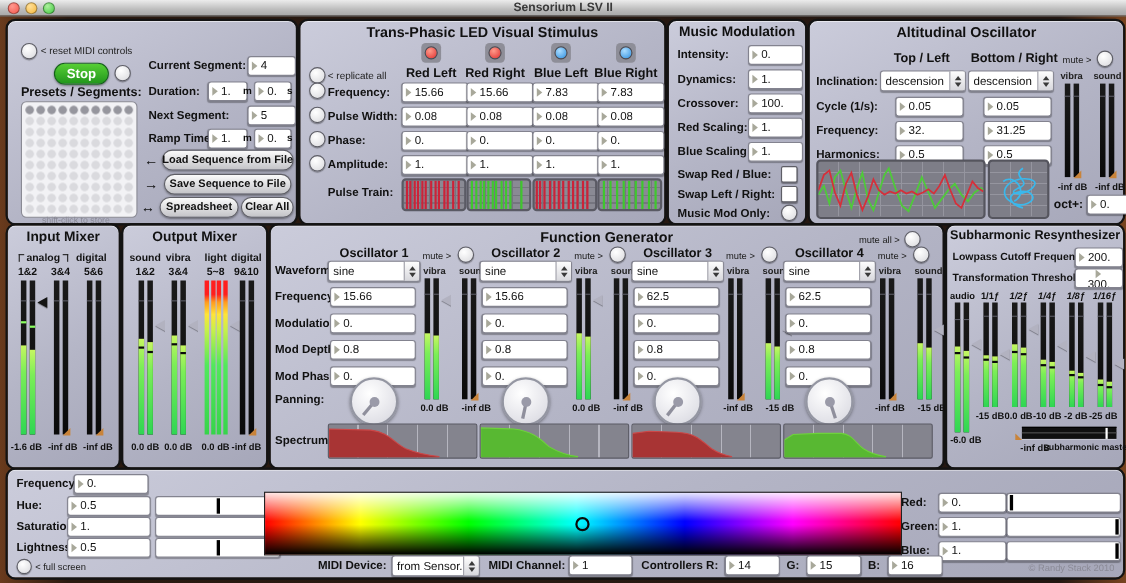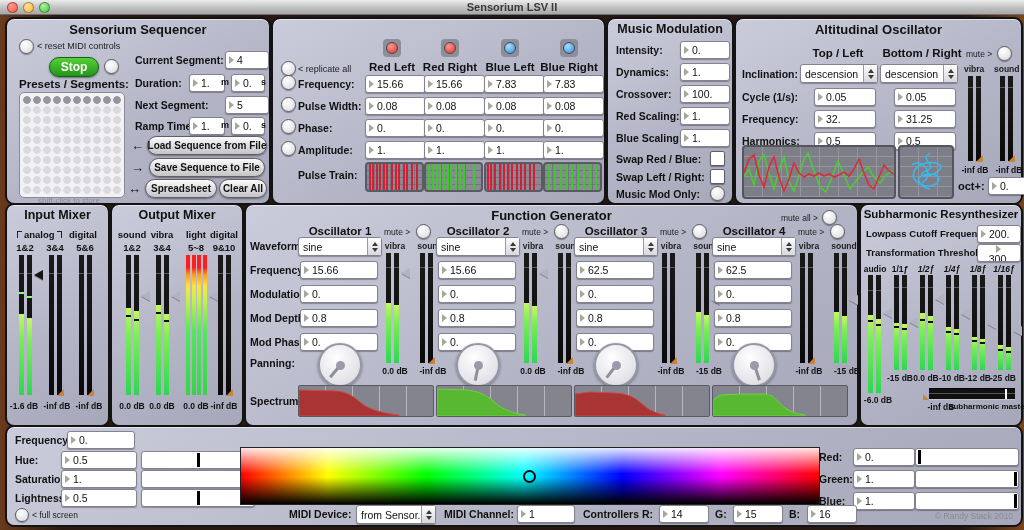--- a/index.html
+++ b/index.html
@@ -86,21 +86,20 @@
 <body>
 
 <div class="titlebar">
   <div class="tl red"></div>
   <div class="tl yel"></div>
   <div class="tl grn"></div>
   <div class="wtitle">Sensorium LSV II</div>
 </div>
 
 <div class="panel" style="left:5px;top:17px;width:262px;height:184px;">
-  <div class="ptitle">Sensorium Sequencer</div>
   <div class="radio" style="left:12px;top:20px;"></div>
   <div class="tiny" style="left:30px;top:22px;">&lt; reset MIDI controls</div>
   <div class="stopbtn" style="left:42px;top:38px;width:48px;">Stop</div>
   <div class="radio" style="left:97px;top:40px;"></div>
   <div class="lbl" style="left:12px;top:59px;font-size:11.5px;">Presets / Segments:</div>
   <div class="pgrid" style="left:12px;top:73px;width:100px;height:100px;">
     <div class="dotrow"></div>
     <div class="dotrest"></div>
   </div>
   <div class="tiny ctr" style="left:12px;top:177px;width:100px;color:#8a8a96;font-size:8px;">shift-click to store</div>
@@ -139,20 +138,21 @@
   <div class="lbl" style="left:124px;top:119px;font-size:13px;">←</div>
   <div class="btn" style="left:140px;top:117px;width:118px;">Load Sequence from File</div>
   <div class="lbl" style="left:124px;top:141px;font-size:13px;">→</div>
   <div class="btn" style="left:142px;top:139px;width:114px;">Save Sequence to File</div>
   <div class="lbl" style="left:121px;top:162px;font-size:13px;">↔</div>
   <div class="btn" style="left:138px;top:160px;width:70px;">Spreadsheet</div>
   <div class="btn" style="left:212px;top:160px;width:46px;">Clear All</div>
 </div>
 
 <div class="panel" style="left:271px;top:17px;width:331px;height:184px;">
+  <div class="ptitle">Trans-Phasic LED Visual Stimulus</div>
 
   <div class="abs" style="left:110px;top:20px;width:18px;height:18px;background:#8e8e98;border-radius:4px;">
       <div style="width:12px;height:12px;margin:3px;border-radius:50%;background:radial-gradient(circle at 38% 32%,#ff9a8a,#df2f2f);border:1.5px solid #4a4a52;box-sizing:border-box;"></div>
     </div>
   <div class="abs" style="left:168px;top:20px;width:18px;height:18px;background:#8e8e98;border-radius:4px;">
       <div style="width:12px;height:12px;margin:3px;border-radius:50%;background:radial-gradient(circle at 38% 32%,#ff9a8a,#df2f2f);border:1.5px solid #4a4a52;box-sizing:border-box;"></div>
     </div>
   <div class="abs" style="left:228px;top:20px;width:18px;height:18px;background:#8e8e98;border-radius:4px;">
       <div style="width:12px;height:12px;margin:3px;border-radius:50%;background:radial-gradient(circle at 38% 32%,#aadcff,#2f8fdf);border:1.5px solid #4a4a52;box-sizing:border-box;"></div>
     </div>
@@ -768,21 +768,21 @@
       </div>
     <div class="vbar">
         <div class="vfill" style="height:24%;"></div>
         <div class="pk" style="bottom:18%;background:#0a0a0a;"></div>
       </div>
     <div class="cur" style="top:54%;"></div>
     </div>
   <div class="dbrow" style="left:22px;top:168px;width:34px;">-15 dB</div>
   <div class="dbrow" style="left:48px;top:168px;width:34px;">0.0 dB</div>
   <div class="dbrow" style="left:74px;top:168px;width:34px;">-10 dB</div>
-  <div class="dbrow" style="left:100px;top:168px;width:34px;">-12 dB</div>
+  <div class="dbrow" style="left:100px;top:168px;width:34px;">-2 dB</div>
   <div class="dbrow" style="left:125px;top:168px;width:34px;">-25 dB</div>
   <div class="dbrow" style="left:0px;top:190px;width:34px;">-6.0 dB</div>
   <div class="hmaster" style="left:68px;top:183px;width:86px;height:10px;">
       <div class="mid"></div>
       <div class="tick" style="left:88%;"></div>
     </div>
   <div class="abs" style="left:62px;top:189px;width:0;height:0;border-bottom:6px solid #c9843a;border-right:6px solid transparent;"></div>
   <div class="dbrow" style="left:62px;top:197px;width:36px;">-inf dB</div>
   <div class="dbrow" style="left:88px;top:197px;width:70px;font-size:8px;">subharmonic master</div>
 </div>

